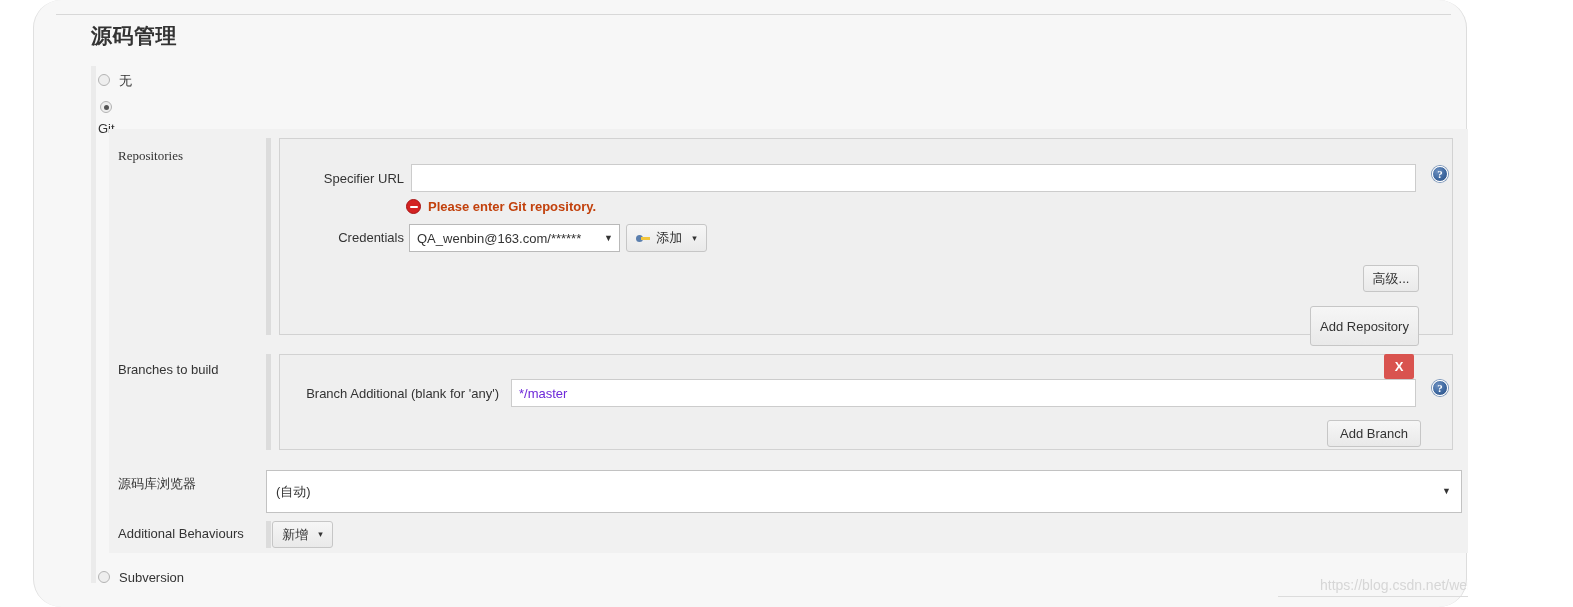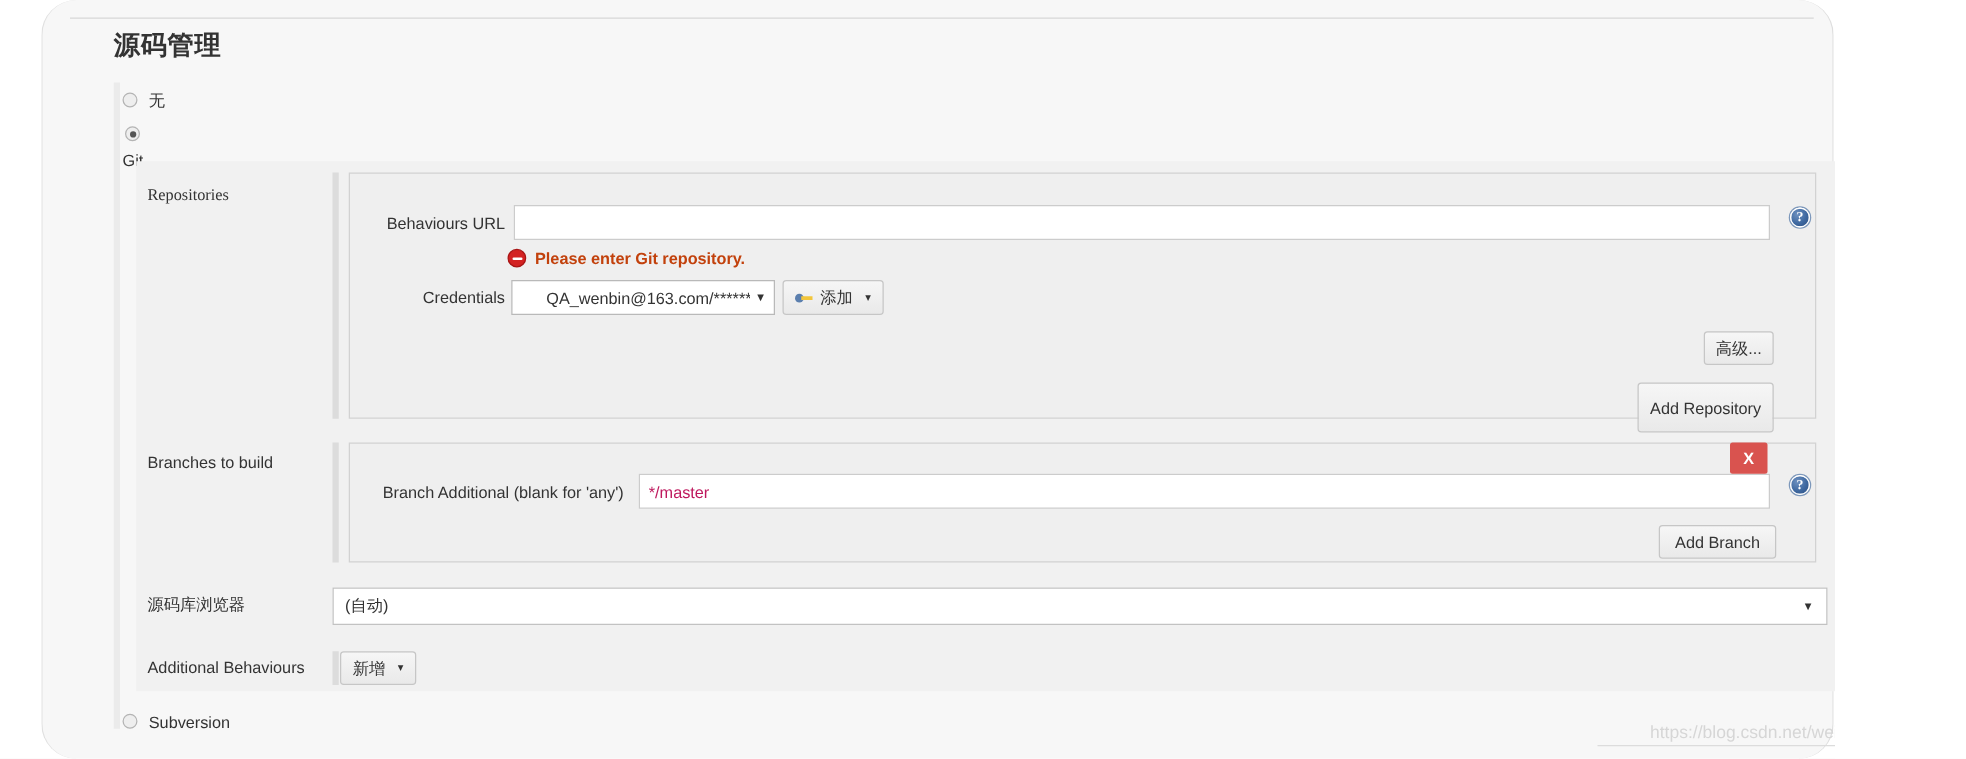--- a/index.html
+++ b/index.html
@@ -143,21 +143,21 @@
     color: #333333;
     text-align: right;
   }
   .text-input {
     position: absolute;
     background: #ffffff;
     border: 1px solid #cccccc;
     box-sizing: border-box;
     font-family: "Liberation Sans", "DejaVu Sans", sans-serif;
     font-size: 13px;
-    color: #be185d;
+    color: #6d28d9;
     padding: 0 7px;
     outline: none;
   }
   #lbl-repo-url   { left: 245px; top: 171px; width: 125px; }
   #input-repo-url { left: 377px; top: 164px; width: 1005px; height: 28px; }
 
   
   #repo-error {
     position: absolute;
     left: 372px;
@@ -202,21 +202,20 @@
     display: flex;
     align-items: center;
     padding: 0 6px 0 7px;
     font-size: 13px;
     color: #333333;
   }
   #select-credentials .sel-value {
     flex: 1;
     white-space: nowrap;
     overflow: hidden;
-    margin-left: 20px;
   }
   .caret-dn {
     font-size: 9px;
     color: #333333;
     line-height: 1;
     margin-left: 4px;
   }
 
   
   .btn {
@@ -280,21 +279,21 @@
     justify-content: center;
     cursor: default;
   }
   #btn-add-branch { left: 1293px; top: 420px; width: 94px; height: 27px; }
 
   
   #lbl-repo-browser { left: 84px; top: 475px; }
   #select-repo-browser {
     position: absolute;
     left: 232px; top: 470px;
-    width: 1196px; height: 30px;
+    width: 1196px; height: 43px;
     background: #ffffff;
     border: 1px solid #c2c2c2;
     box-sizing: border-box;
     display: flex;
     align-items: center;
     padding: 0 10px 0 9px;
     font-size: 13px;
     color: #333333;
   }
   #select-repo-browser .sel-value { flex: 1; }
@@ -367,21 +366,21 @@
     <span class="radio checked"></span>
     <span class="radio-label">Git</span>
   </div>
 
   <div id="git-block"></div>
 
   <div class="row-label" id="lbl-repositories">Repositories</div>
   <div class="sep-bar" id="repo-sep"></div>
   <div class="panel" id="repo-panel"></div>
 
-  <div class="field-label" id="lbl-repo-url">Behaviours URL</div>
+  <div class="field-label" id="lbl-repo-url">Specifier URL</div>
   <input class="text-input" id="input-repo-url" type="text" value="" style="">
 
   <div id="repo-error">
     <span class="error-icon"></span>
     <span class="error-text">Please enter Git repository.</span>
   </div>
 
   <div class="field-label" id="lbl-credentials">Credentials</div>
   <div id="select-credentials">
     <span class="sel-value">QA_wenbin@163.com/******</span>

